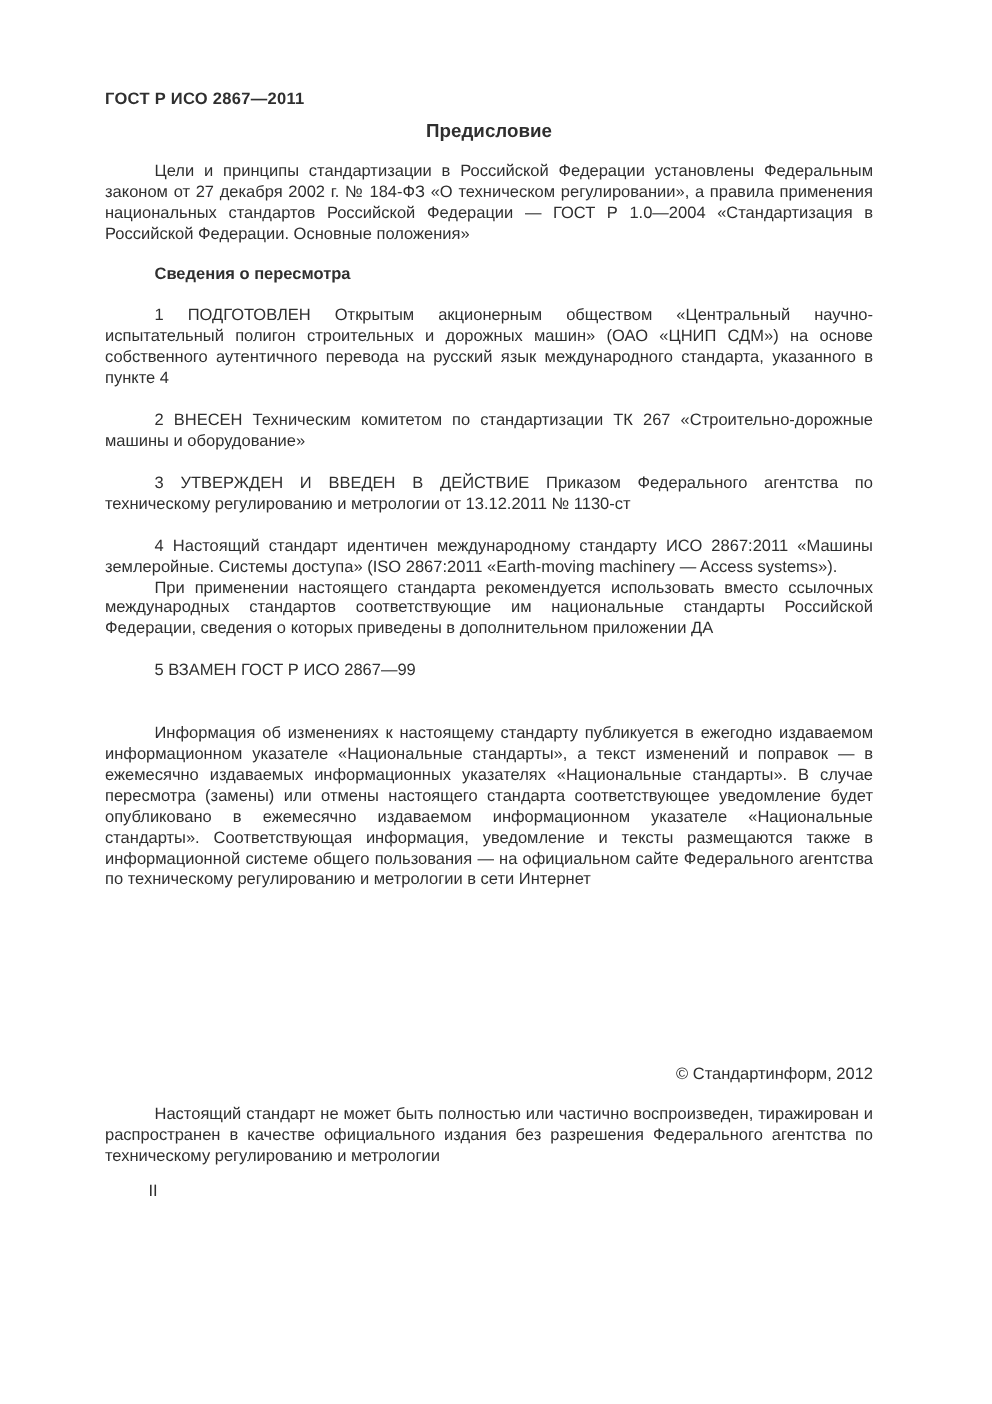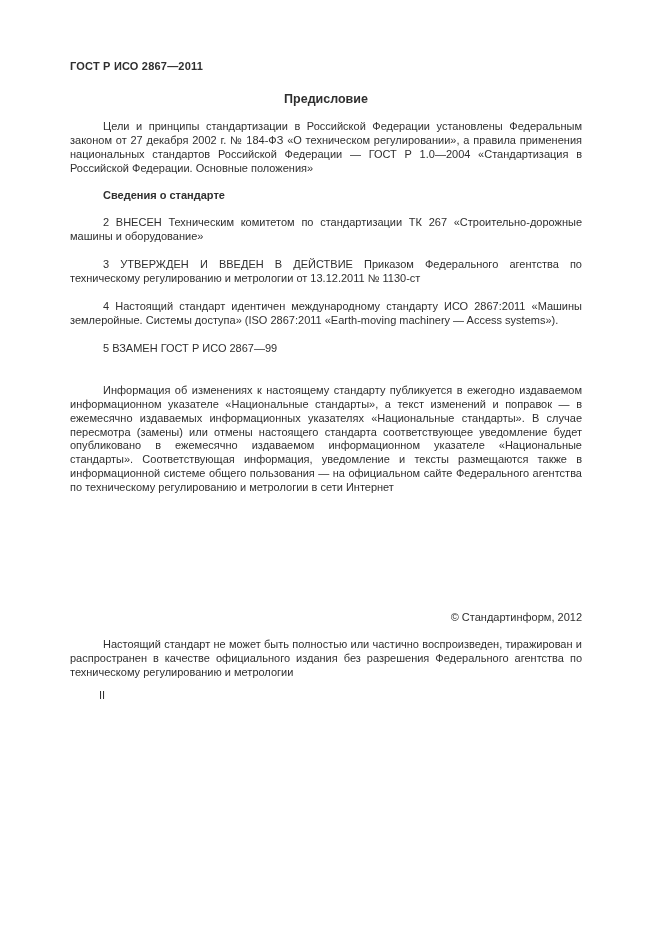--- a/index.html
+++ b/index.html
@@ -22,21 +22,21 @@
     font-size: 11px;
     line-height: 13.9px;
     color: #2f2f2f;
   }
   p { margin: 0; padding: 0; }
   .doc-header {
     font-weight: bold;
     letter-spacing: 0.2px;
   }
   .doc-title {
-    margin-top: 17px;
+    margin-top: 5px;
     text-align: center;
     font-weight: bold;
     font-size: 12.5px;
     line-height: 16px;
   }
   .para {
     text-align: justify;
     text-indent: 33px;
   }
   .mt { margin-top: 13px; }
@@ -69,29 +69,31 @@
 <body>
 
 <div class="page">
 
   <p class="doc-header">ГОСТ Р ИСО 2867—2011</p>
 
   <p class="doc-title">Предисловие</p>
 
   <p class="para mt">Цели и принципы стандартизации в Российской Федерации установлены Федеральным законом от 27 декабря 2002 г. № 184-ФЗ «О техническом регулировании», а правила применения национальных стандартов Российской Федерации — ГОСТ Р 1.0—2004 «Стандартизация в Российской Федерации. Основные положения»</p>
 
-  <p class="section-heading">Сведения о стандарте</p>
+  <p class="section-heading">Сведения о пересмотра</p>
 
+  <p class="para mt-item">1 ПОДГОТОВЛЕН Открытым акционерным обществом «Центральный научно-испытательный полигон строительных и дорожных машин» (ОАО «ЦНИП СДМ») на основе собственного аутентичного перевода на русский язык международного стандарта, указанного в пункте 4</p>
 
   <p class="para mt-item">2 ВНЕСЕН Техническим комитетом по стандартизации ТК 267 «Строительно-дорожные машины и оборудование»</p>
 
   <p class="para mt-item">3 УТВЕРЖДЕН И ВВЕДЕН В ДЕЙСТВИЕ Приказом Федерального агентства по техническому регулированию и метрологии от 13.12.2011 № 1130-ст</p>
 
   <p class="para mt-item">4 Настоящий стандарт идентичен международному стандарту ИСО 2867:2011 «Машины землеройные. Системы доступа» (ISO 2867:2011 «Earth-moving machinery — Access systems»).</p>
 
+  <p class="para">При применении настоящего стандарта рекомендуется использовать вместо ссылочных международных стандартов соответствующие им национальные стандарты Российской Федерации, сведения о которых приведены в дополнительном приложении ДА</p>
 
   <p class="para mt-item">5 ВЗАМЕН ГОСТ Р ИСО 2867—99</p>
 
   <p class="info-note">Информация об изменениях к настоящему стандарту публикуется в ежегодно издаваемом информационном указателе «Национальные стандарты», а текст изменений и поправок — в ежемесячно издаваемых информационных указателях «Национальные стандарты». В случае пересмотра (замены) или отмены настоящего стандарта соответствующее уведомление будет опубликовано в ежемесячно издаваемом информационном указателе «Национальные стандарты». Соответствующая информация, уведомление и тексты размещаются также в информационной системе общего пользования — на официальном сайте Федерального агентства по техническому регулированию и метрологии в сети Интернет</p>
 
   <p class="copyright">© Стандартинформ, 2012</p>
 
   <p class="restriction">Настоящий стандарт не может быть полностью или частично воспроизведен, тиражирован и распространен в качестве официального издания без разрешения Федерального агентства по техническому регулированию и метрологии</p>
 
   <p class="page-number">II</p>

